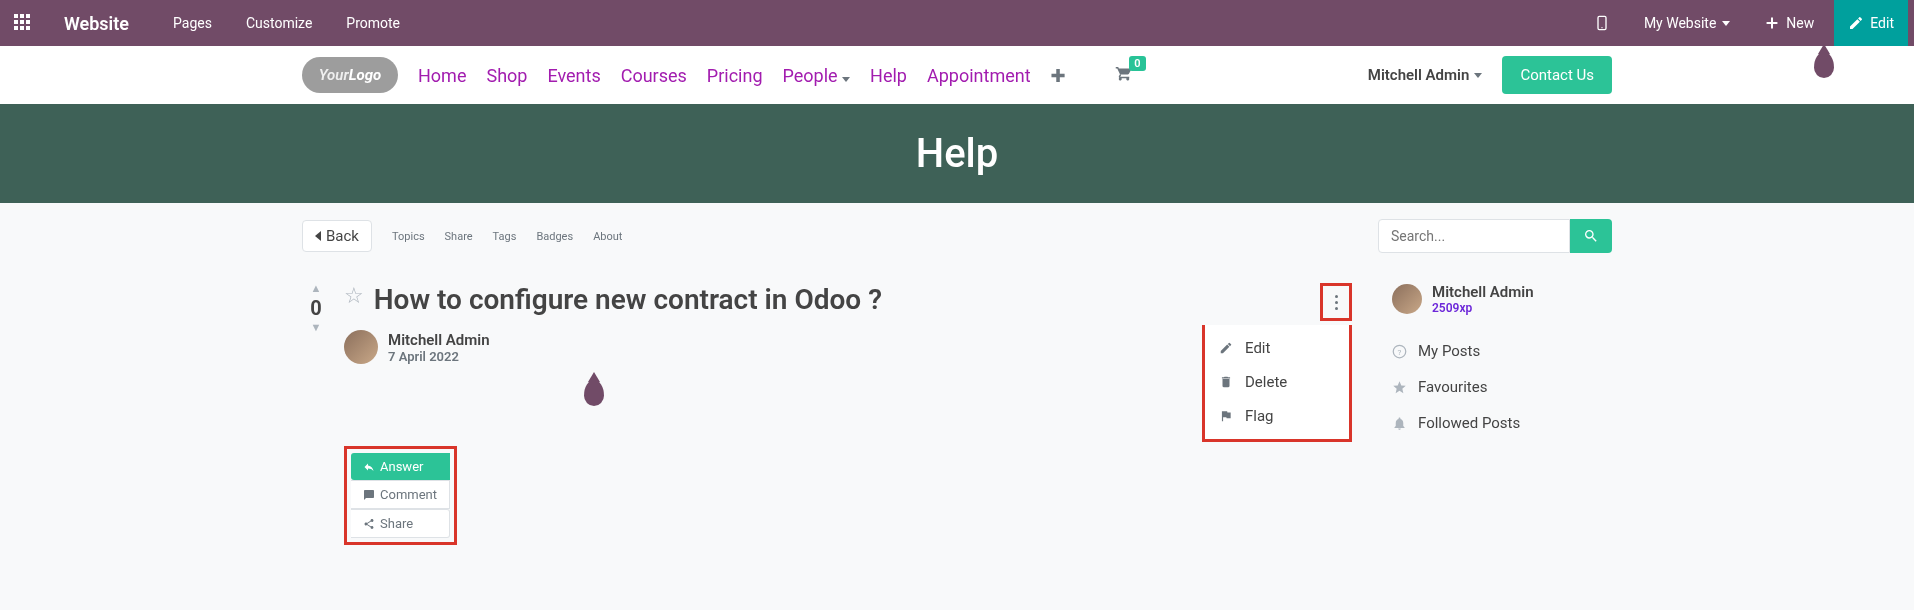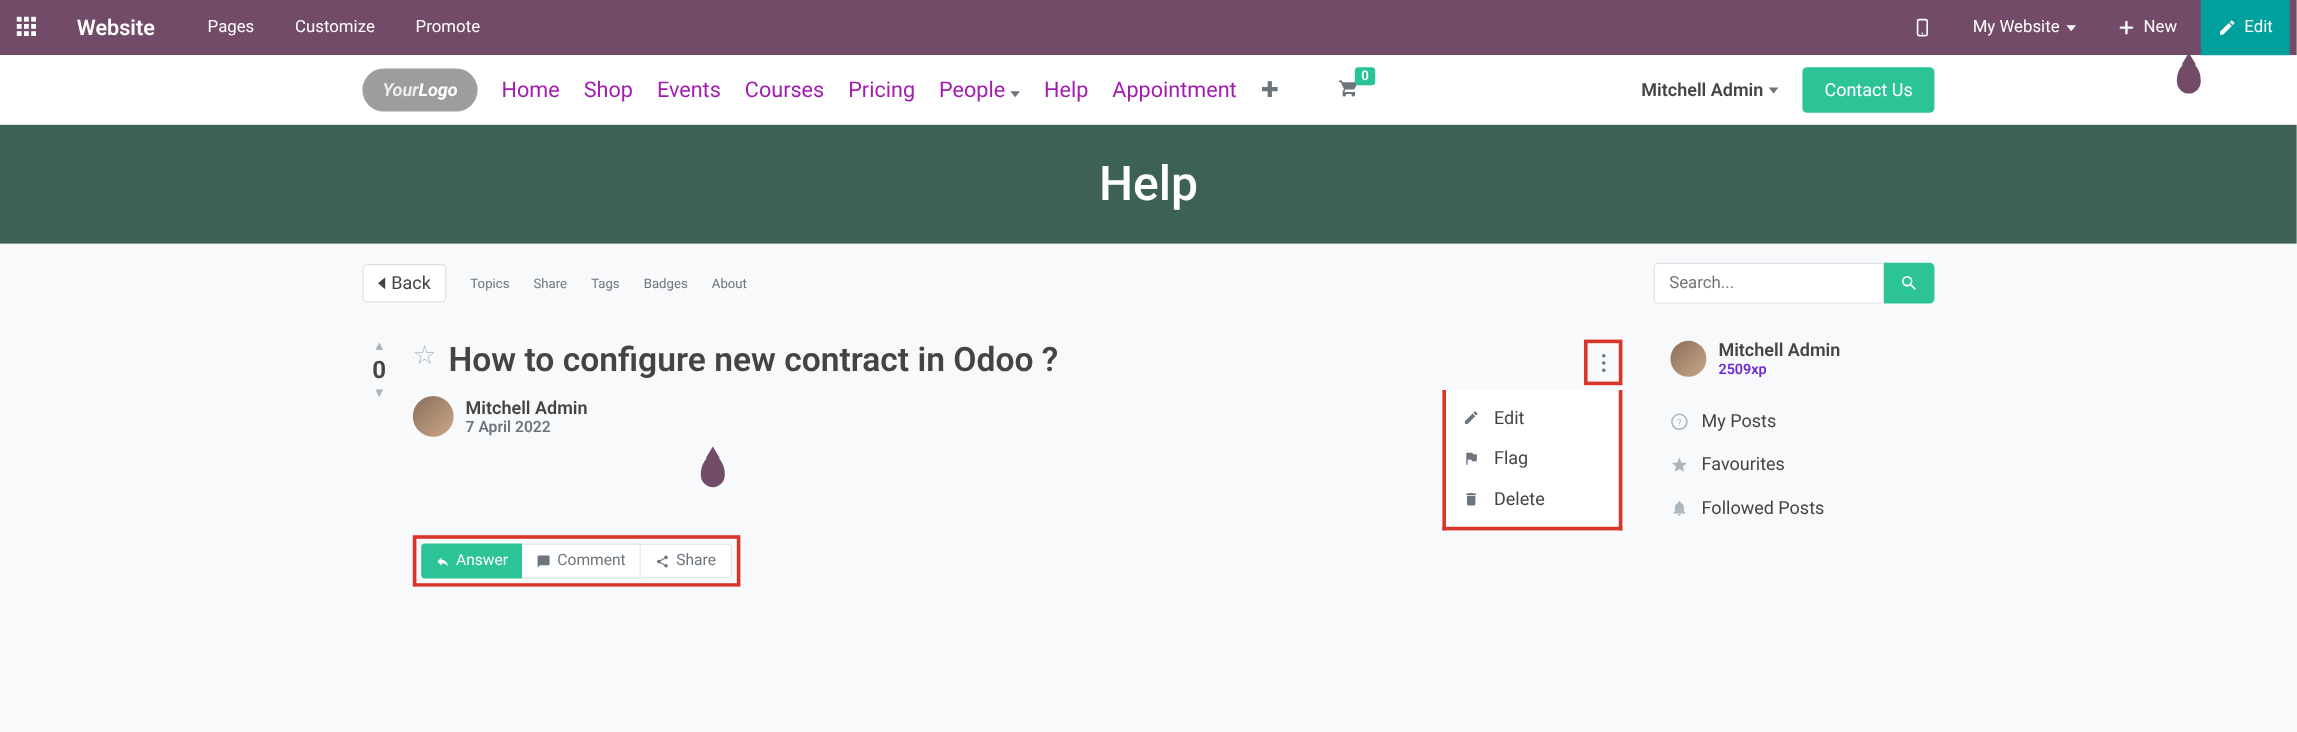--- a/index.html
+++ b/index.html
@@ -51,21 +51,21 @@
 .vote .arr { font-size: 11px; cursor: pointer; color: #adb5bd; line-height: 1; }
 .vote .cnt { font-size: 20px; font-weight: 700; color: #444; margin: 2px 0; }
 .qbody { flex: 1; }
 .qtitle-row { display: flex; align-items: flex-start; gap: 10px; }
 .star { font-size: 22px; color: #adb5bd; cursor: pointer; }
 .qtitle { font-size: 28px; font-weight: 600; color: #444; }
 .author-row { display: flex; align-items: center; gap: 10px; margin-top: 14px; }
 .avatar { width: 34px; height: 34px; border-radius: 50%; background: linear-gradient(135deg,#8b6f5c,#c9a888); }
 .author-name { font-weight: 600; font-size: 15px; color: #444; }
 .post-date { font-size: 13px; color: #6c757d; font-weight: 600; }
-.actions { display: flex; margin-top: 40px; border: 3px solid #d9352a; padding: 4px; width: fit-content; }
+.actions { display: flex; margin-top: 40px; border: 3px solid #d9352a; padding: 4px; width: fit-content; flex-direction: column; }
 .btn-answer { background: #2cc397; color: #fff; border: none; padding: 6px 12px; font-size: 13px; display: flex; align-items: center; gap: 5px; cursor: pointer; border-radius: 3px 0 0 3px; }
 .btn-minor { background: #fff; border: 1px solid #dee2e6; border-left: none; padding: 6px 12px; font-size: 13px; color: #6c757d; display: flex; align-items: center; gap: 5px; cursor: pointer; }
 .btn-minor:last-child { border-radius: 0 3px 3px 0; }
 
 
 .kebab-box { position: absolute; top: 0; right: 0; border: 3px solid #d9352a; padding: 2px; }
 .kebab { width: 22px; height: 28px; display: flex; flex-direction: column; align-items: center; justify-content: center; gap: 3px; cursor: pointer; }
 .kebab span { width: 3px; height: 3px; background: #6c757d; border-radius: 50%; }
 .dropdown { position: absolute; top: 42px; right: 0; width: 150px; border: 3px solid #d9352a; border-top: none; background: #fff; padding: 6px 0; }
 .dd-item { display: flex; align-items: center; gap: 12px; padding: 8px 14px; font-size: 15px; color: #444; cursor: pointer; }
@@ -252,29 +252,29 @@
       </div>
       <div class="dropdown">
         <div class="dd-item">
               <svg viewBox="0 0 24 24">
                 <path d="M3 17.25V21h3.75L17.81 9.94l-3.75-3.75L3 17.25zM20.71 7.04a1 1 0 000-1.41l-2.34-2.34a1 1 0 00-1.41 0l-1.83 1.83 3.75 3.75 1.83-1.83z"></path>
               </svg>
               <span>Edit</span>
             </div>
         <div class="dd-item">
               <svg viewBox="0 0 24 24">
+                <path d="M6 19c0 1.1.9 2 2 2h8c1.1 0 2-.9 2-2V7H6v12zM19 4h-3.5l-1-1h-5l-1 1H5v2h14V4z"></path>
+              </svg>
+              <span>Delete</span>
+            </div>
+        <div class="dd-item">
+              <svg viewBox="0 0 24 24">
                 <path d="M14.4 6L14 4H5v17h2v-7h5.6l.4 2h7V6z"></path>
               </svg>
               <span>Flag</span>
-            </div>
-        <div class="dd-item">
-              <svg viewBox="0 0 24 24">
-                <path d="M6 19c0 1.1.9 2 2 2h8c1.1 0 2-.9 2-2V7H6v12zM19 4h-3.5l-1-1h-5l-1 1H5v2h14V4z"></path>
-              </svg>
-              <span>Delete</span>
             </div>
       </div>
     </div>
 
     <div class="sidebar">
       <div class="sb-user">
         <div class="avatar"></div>
         <div>
           <div class="sb-user-name">Mitchell Admin</div>
           <div class="sb-user-xp">2509xp</div>

